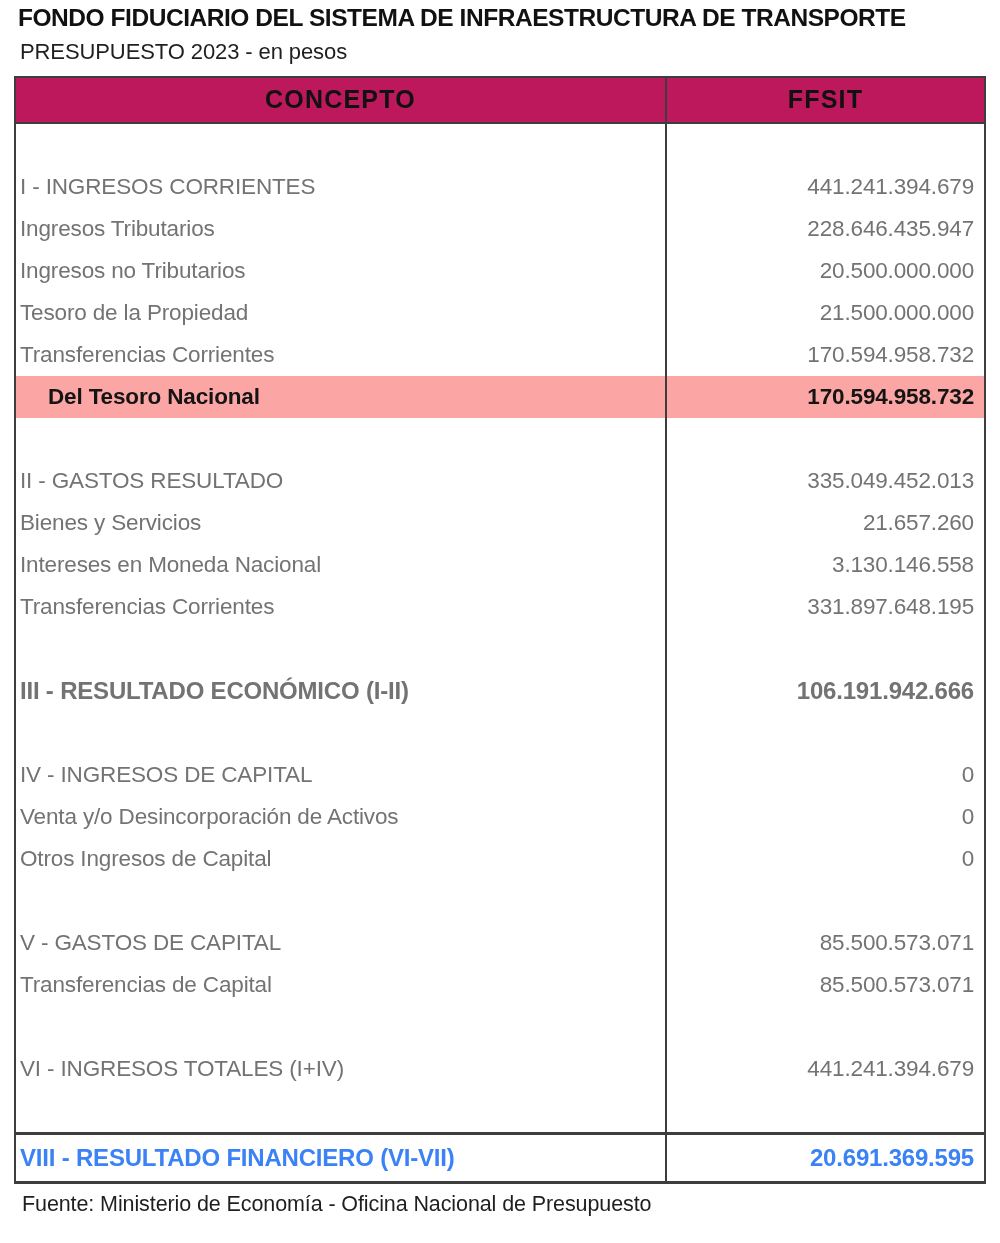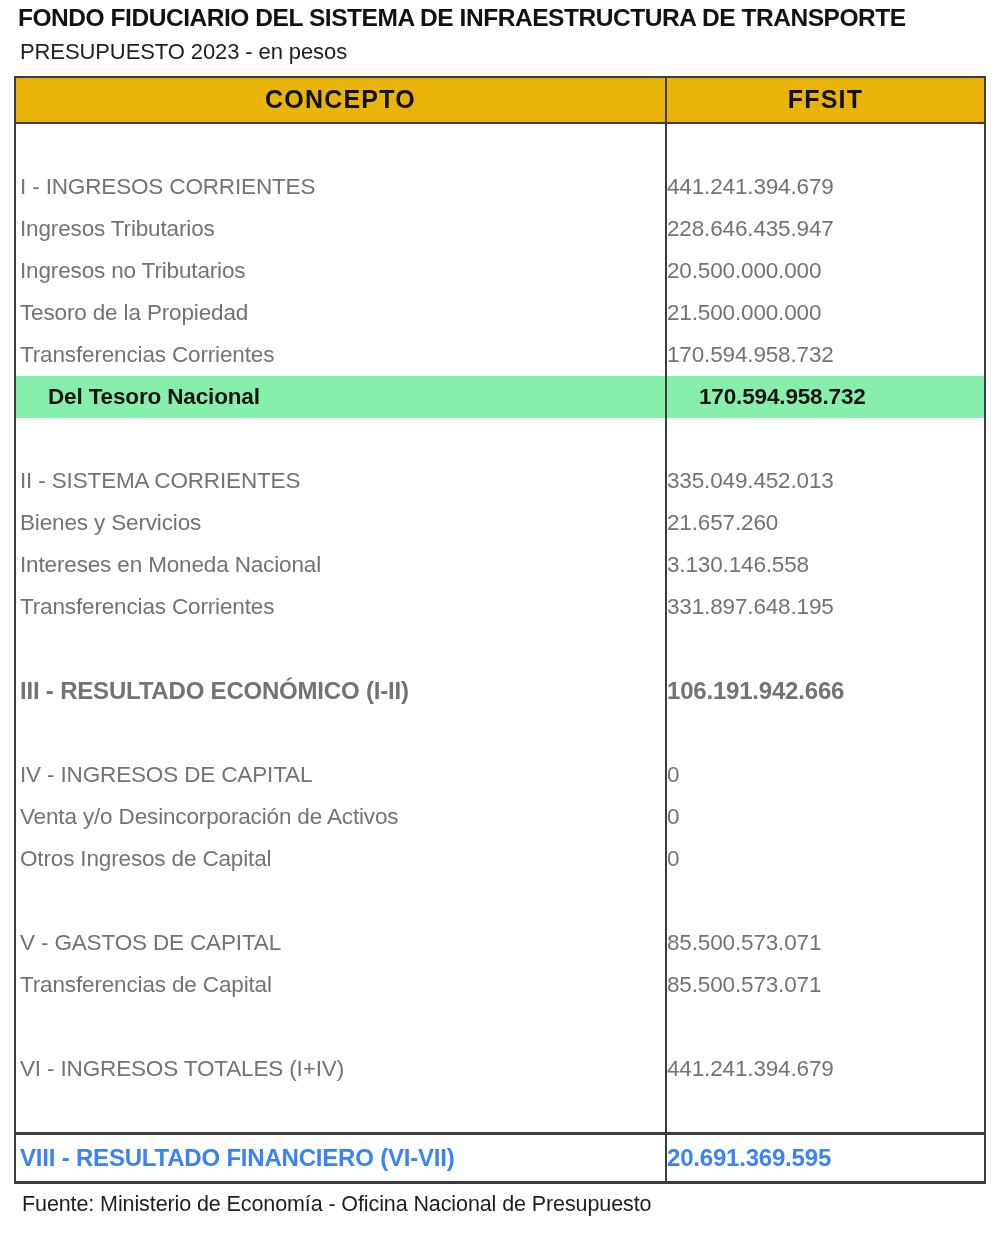--- a/index.html
+++ b/index.html
@@ -57,21 +57,21 @@
     width: 970px;
     border-left: 2px solid #3d3d3d;
     border-right: 2px solid #3d3d3d;
   }
 
   col.c-concept { width: 651px; }
   col.c-value   { width: 319px; }
 
   
   thead th {
-    background: #eab308;
+    background: #be185d;
     border-top: 2px solid #3d3d3d;
     border-bottom: 2px solid #3d3d3d;
     font-size: 25px;
     font-weight: bold;
     letter-spacing: 1.2px;
     color: #111111;
     height: 44px;
     padding: 0;
     text-align: center;
     vertical-align: middle;
@@ -92,31 +92,31 @@
     letter-spacing: -0.15px;
   }
 
   tbody td.concept {
     border-right: 2px solid #3d3d3d;
     padding-left: 4px;
     white-space: nowrap;
   }
 
   tbody td.value {
-    text-align: left;
+    text-align: right;
     padding-right: 10px;
     white-space: nowrap;
   }
 
   
   .lvl-0 { padding-left: 4px; }
   .lvl-1 { padding-left: 42px; }
 
   
-  tr.highlight td { background: #86efac; padding-left: 32px; }
+  tr.highlight td { background: #fca5a5; padding-left: 32px; }
   tr.highlight td.concept,
   tr.highlight td.value { font-weight: bold; color: #141414; }
 
   tr.result td {
     font-weight: bold;
     font-size: 24px;
     letter-spacing: -0.2px;
     color: #737373;
   }
 
@@ -189,21 +189,21 @@
           </tr>
           <tr class="highlight">
             <td class="concept lvl-1">Del Tesoro Nacional</td>
             <td class="value">170.594.958.732</td>
           </tr>
           <tr class="spacer">
             <td class="concept lvl-0"></td>
             <td class="value"></td>
           </tr>
           <tr class="section">
-            <td class="concept lvl-0">II - SISTEMA CORRIENTES</td>
+            <td class="concept lvl-0">II - GASTOS RESULTADO</td>
             <td class="value">335.049.452.013</td>
           </tr>
           <tr class="item">
             <td class="concept lvl-1">Bienes y Servicios</td>
             <td class="value">21.657.260</td>
           </tr>
           <tr class="item">
             <td class="concept lvl-1">Intereses en Moneda Nacional</td>
             <td class="value">3.130.146.558</td>
           </tr>

